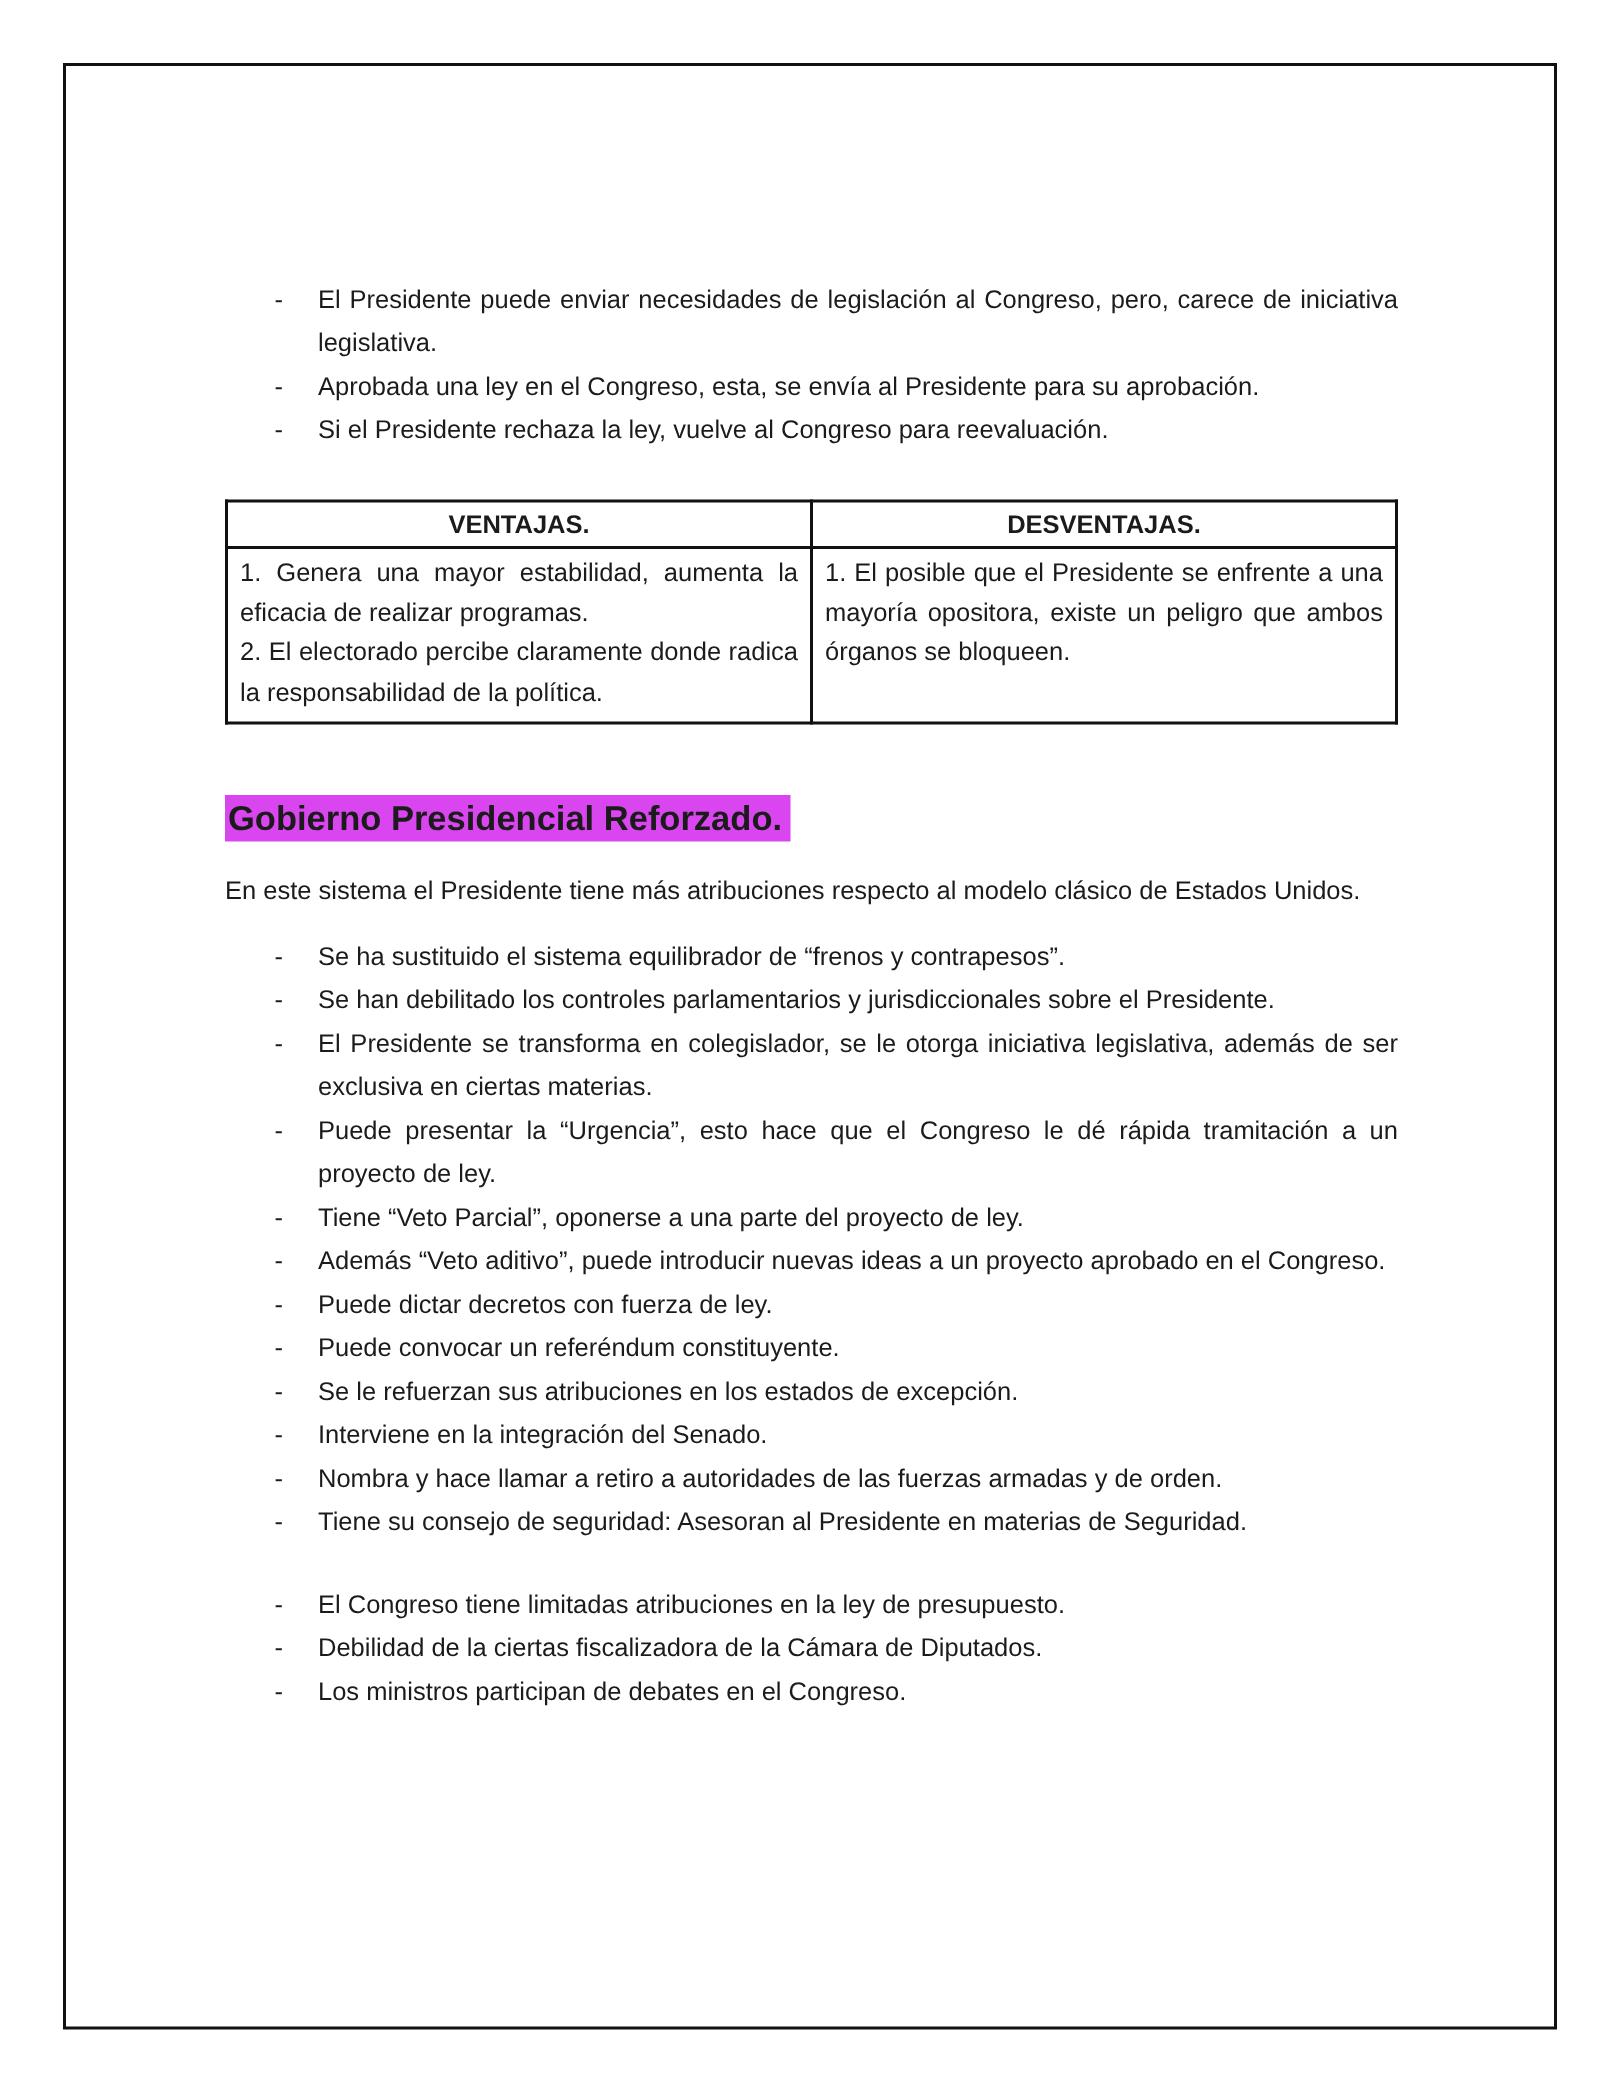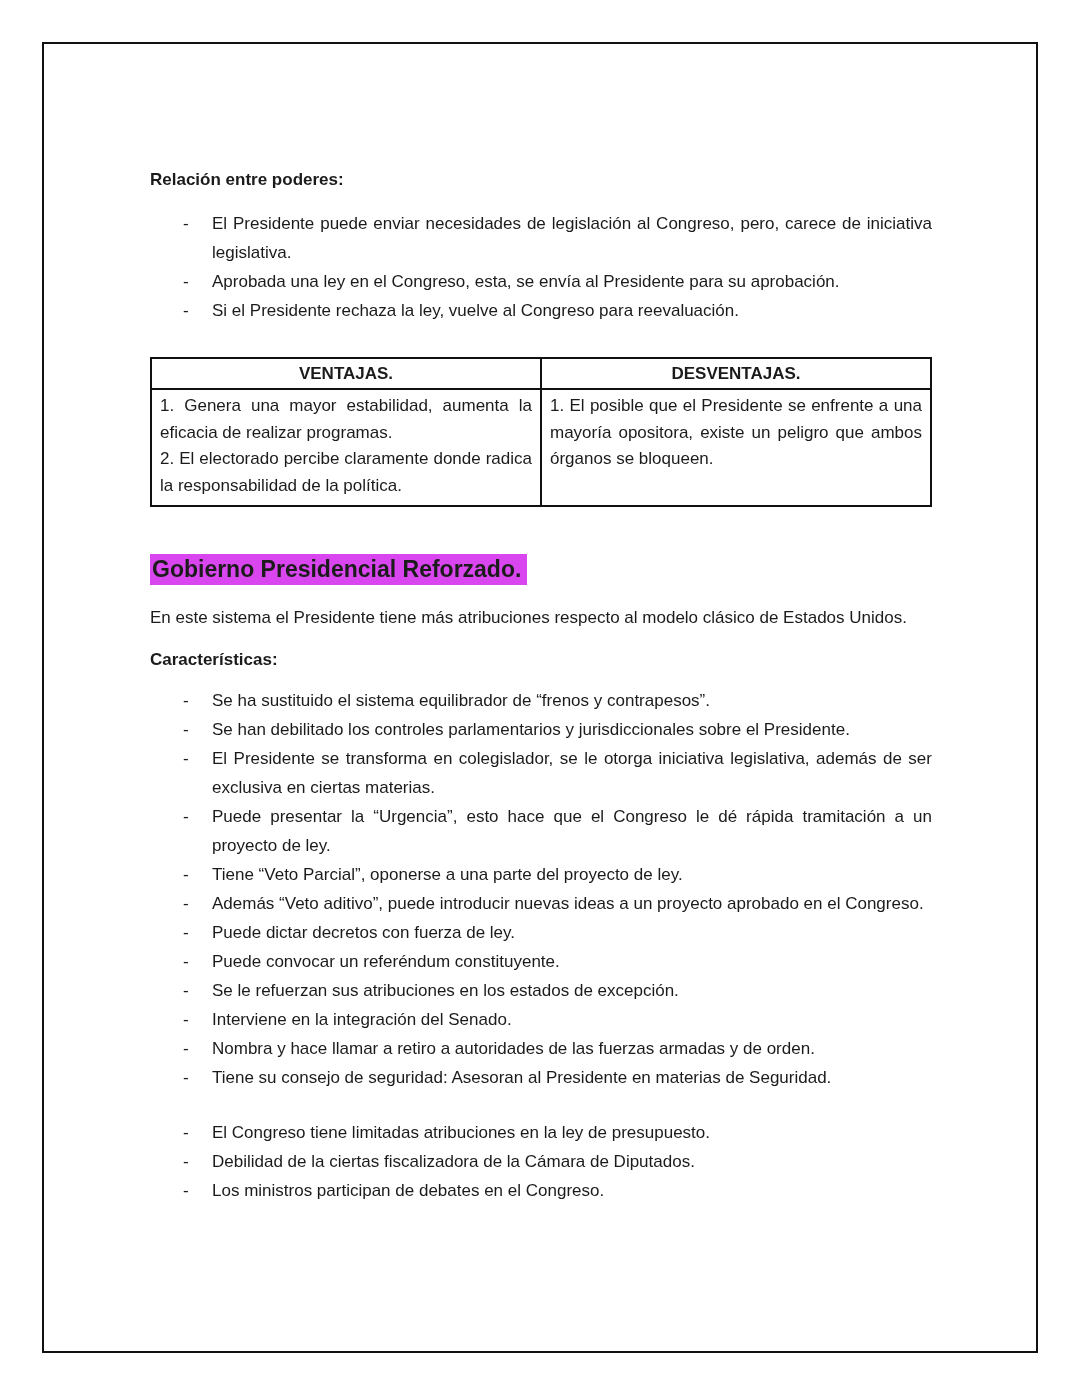--- a/index.html
+++ b/index.html
@@ -93,21 +93,20 @@
   .blist-extra { margin-top: 26px; }
 </style>
 </head>
 <body>
 
 <div class="page">
   <div class="frame"></div>
 
   <div class="content">
 
-    <h3 class="bold-heading">Relación entre poderes:</h3>
 
     <div class="blist">
       <div class="bitem">
         <span class="dash">-</span>
         <span class="btext">El Presidente puede enviar necesidades de legislación al Congreso, pero, carece de iniciativa legislativa.</span>
       </div>
       <div class="bitem">
         <span class="dash">-</span>
         <span class="btext">Aprobada una ley en el Congreso, esta, se envía al Presidente para su aprobación.</span>
       </div>
@@ -134,21 +133,20 @@
             <p>1. El posible que el Presidente se enfrente a una mayoría opositora, existe un peligro que ambos órganos se bloqueen.</p>
           </td>
         </tr>
       </tbody>
     </table>
 
     <h2 class="big-heading"><span class="hl" style="background-color: #d946ef;">Gobierno Presidencial Reforzado.</span></h2>
 
     <p class="intro">En este sistema el Presidente tiene más atribuciones respecto al modelo clásico de Estados Unidos.</p>
 
-    <h3 class="bold-heading sub-heading">Características:</h3>
 
     <div class="blist blist-main">
       <div class="bitem">
         <span class="dash">-</span>
         <span class="btext">Se ha sustituido el sistema equilibrador de “frenos y contrapesos”.</span>
       </div>
       <div class="bitem">
         <span class="dash">-</span>
         <span class="btext">Se han debilitado los controles parlamentarios y jurisdiccionales sobre el Presidente.</span>
       </div>

